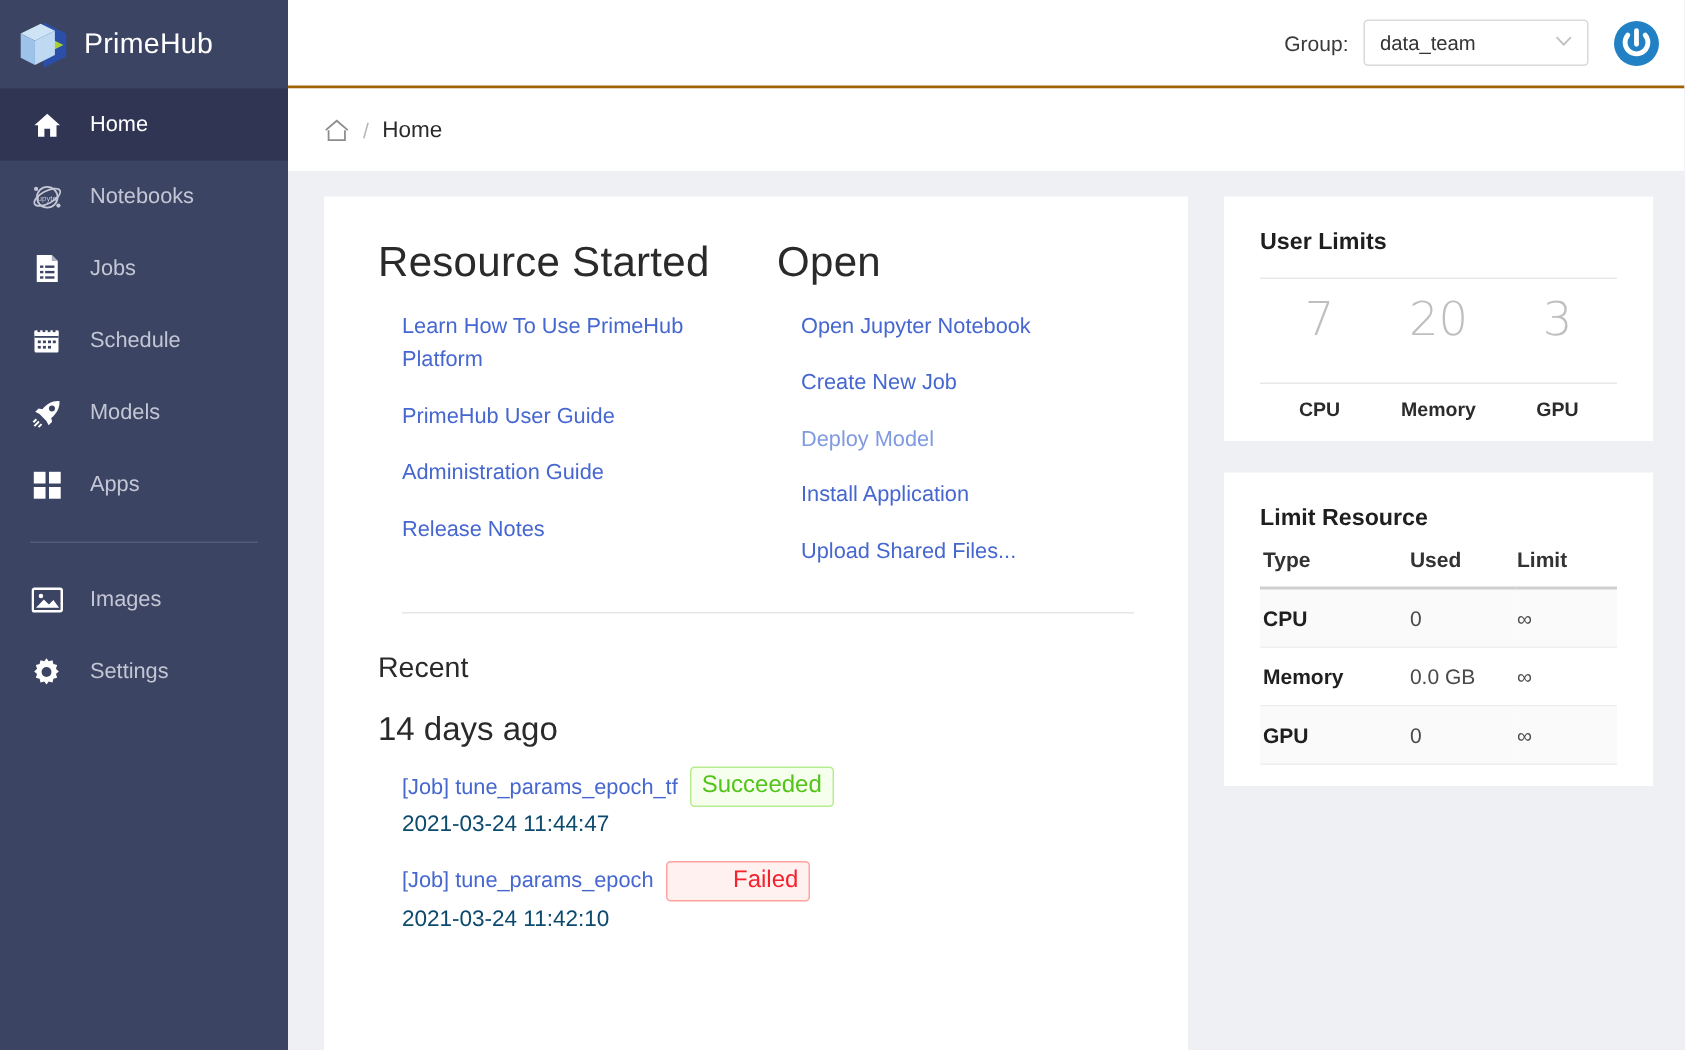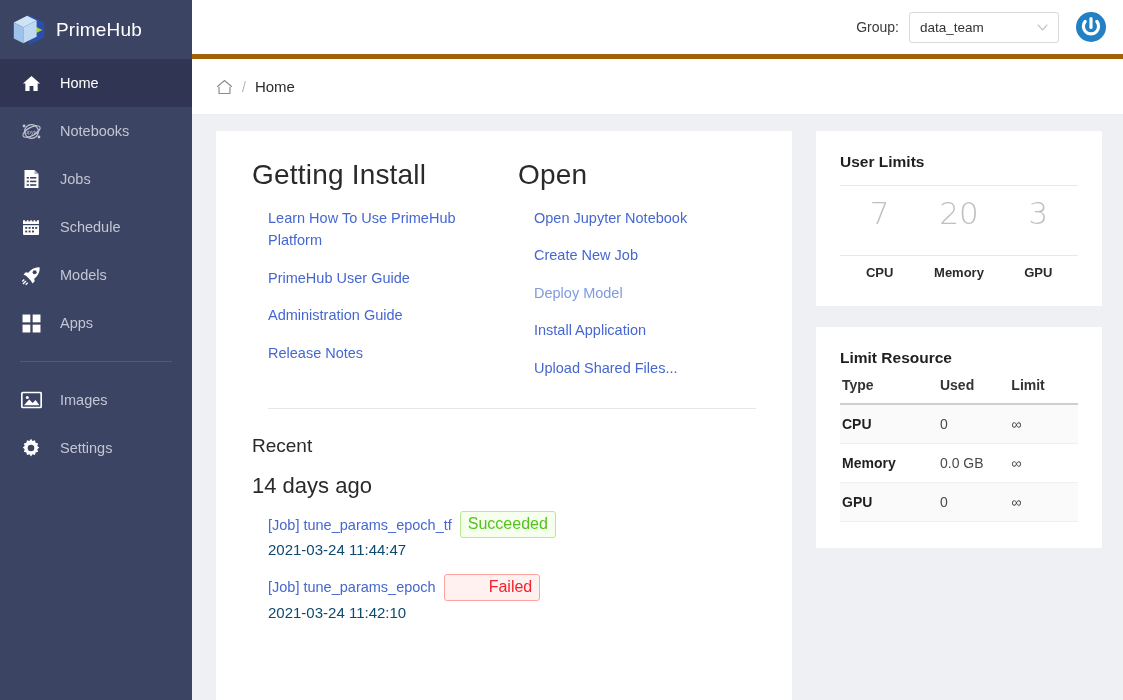--- a/index.html
+++ b/index.html
@@ -45,21 +45,21 @@
     height: 1px; background: #545b77;
     margin: 14px 20px 14px 20px;
   }
 
   
   .right { flex: 1 1 auto; display: flex; flex-direction: column; min-width: 0; }
 
   .topbar {
     height: 59px; flex: 0 0 59px; background: #ffffff;
     display: flex; align-items: center; justify-content: flex-end;
-    padding-right: 16px; border-bottom: 5px solid #a16207;
+    padding-right: 16px; border-bottom: 2px solid #a16207;
   }
   .group-label { font-size: 14px; color: #3a3a3a; margin-right: 10px; }
   .group-select {
     width: 150px; height: 31px; border: 1px solid #d9d9d9; border-radius: 3px;
     background: #fff; display: flex; align-items: center;
     padding: 0 10px; font-size: 13.5px; color: #333; cursor: pointer;
     justify-content: space-between;
   }
   .caret { color: #bfbfbf; font-size: 10px; }
   .power-btn {
@@ -116,21 +116,21 @@
   .badge {
     font-size: 16px; padding: 1px 7px 2px 7px; border-radius: 3px;
     line-height: 1.35; white-space: nowrap;
   }
   .badge.succeeded { color: #52c41a; background: #f6ffed; border: 1px solid #b7eb8f; }
   .badge.failed { color: #f5222d; background: #fff1f0; border: 1px solid #ffa39e; padding-left: 44px; }
   .recent-time { color: #0c4a6e; font-size: 15px; margin-top: 3px; }
 
   
   .side-col { width: 286px; flex: 0 0 286px; display: flex; flex-direction: column; gap: 21px; }
-  .panel { background: #ffffff; padding: 22px 24px 26px 24px; }
+  .panel { background: #ffffff; padding: 22px 24px 14px 24px; }
   .panel-title { font-size: 15.5px; font-weight: bold; color: #1f1f1f; }
 
   .limits-hr { height: 1px; background: #e8e8e8; margin: 14px 0 0 0; }
   .limits-row { display: flex; }
   .limit-cell { flex: 1 1 0; text-align: center; }
   .limit-num {
     font-size: 31px; font-weight: 300; color: #bfbfbf;
     padding: 9px 0 10px 0; font-family: "DejaVu Sans", sans-serif;
   }
   .limit-lbl { font-size: 13px; font-weight: bold; color: #2b2b2b; padding-top: 9px; }
@@ -316,21 +316,21 @@
       <span class="bc-sep">/</span>
       <span class="bc-text">Home</span>
     </div>
 
     <div class="content">
 
       <div class="main-card">
         <div class="cols">
 
           <div class="col">
-            <div class="sec-title">Getting Install</div>
+            <div class="sec-title">Resource Started</div>
             <div class="link-list">
               <a class="link">Learn How To Use PrimeHub Platform</a>
               <a class="link">PrimeHub User Guide</a>
               <a class="link">Administration Guide</a>
               <a class="link">Release Notes</a>
             </div>
           </div>
 
           <div class="col second">
             <div class="sec-title">Open</div>

